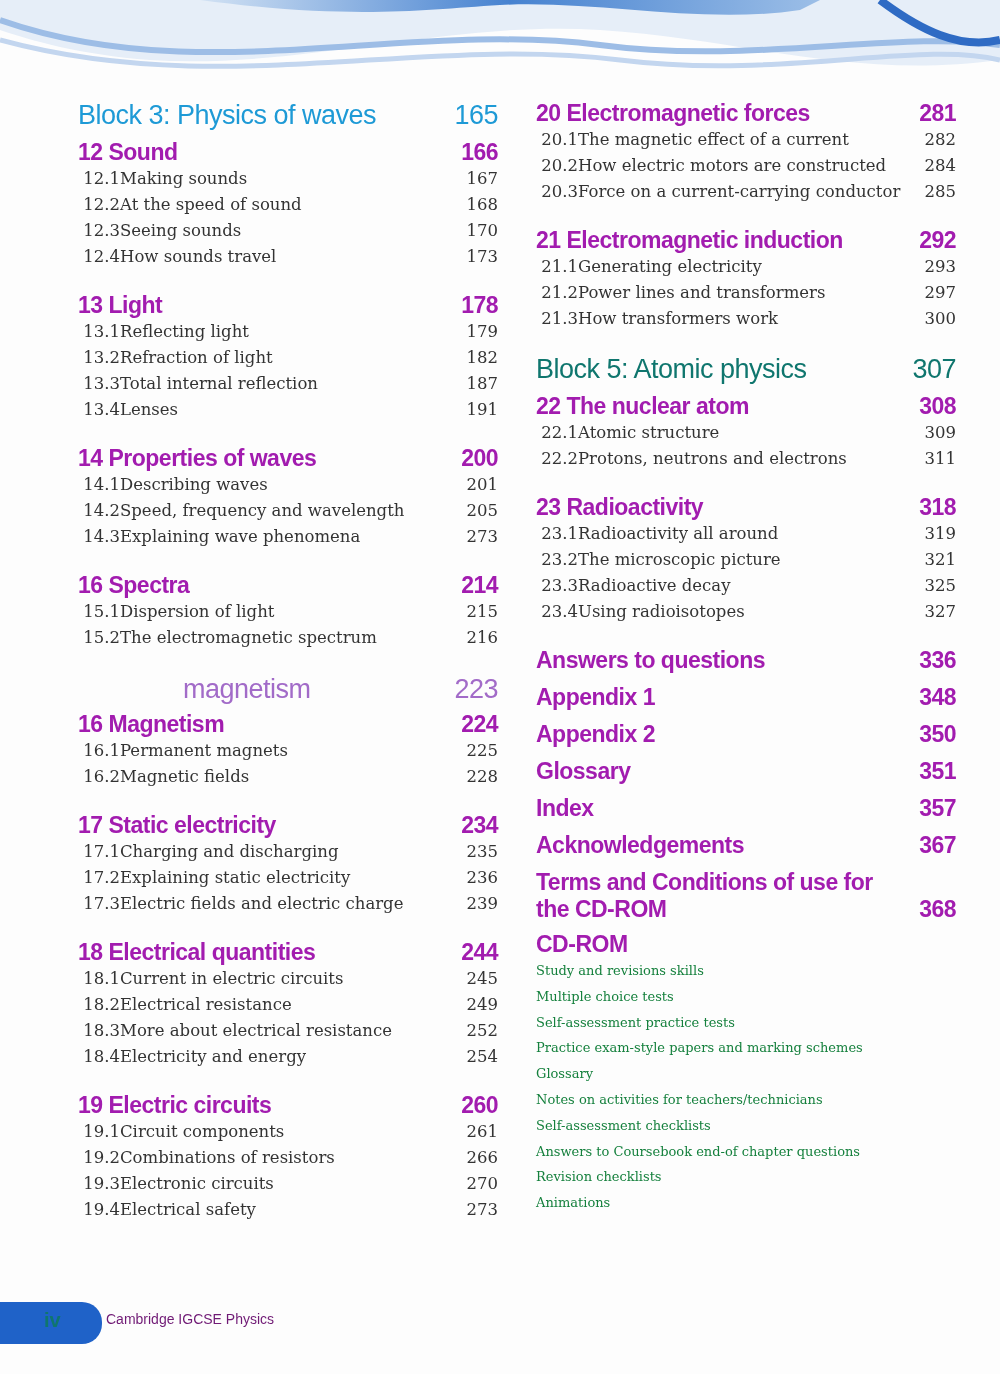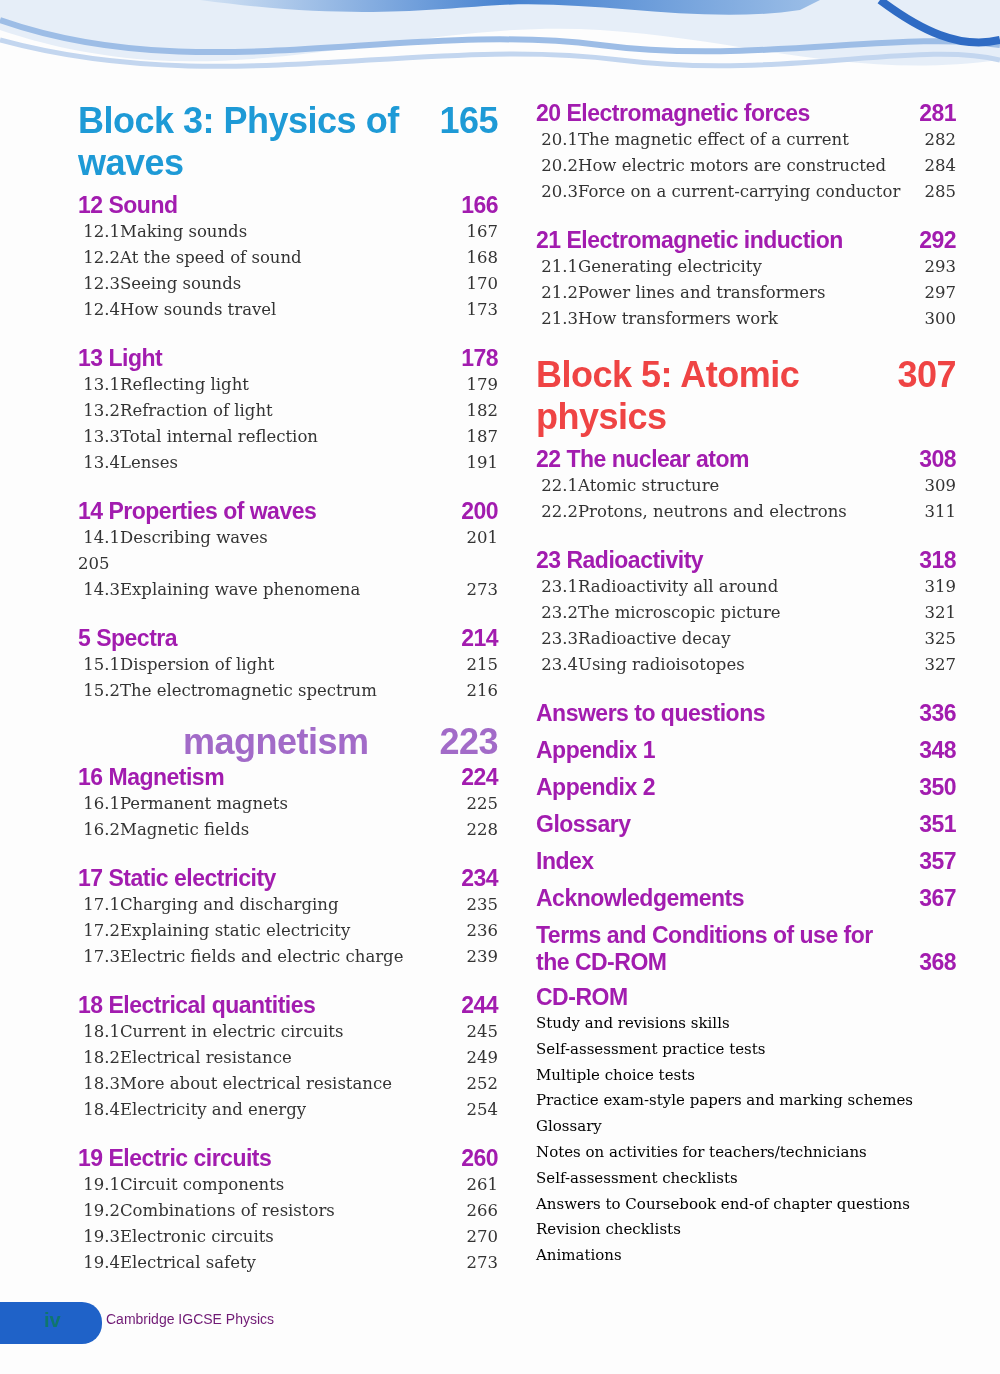--- a/index.html
+++ b/index.html
@@ -2,30 +2,30 @@
 <html><head>
 <meta charset="utf-8">
 <style>
   html, body { margin:0; padding:0; }
   body { width:1000px; height:1374px; background:#fdfdfd; position:relative; overflow:hidden; font-family:"DejaVu Serif", serif; color:#2a2a2a; }
   .banner { position:absolute; left:0; top:0; width:1000px; height:95px; }
   .col { position:absolute; }
   .col.left { left:78px; top:100px; width:420px; }
   .col.right { left:536px; top:100px; width:420px; }
   .row { display:flex; justify-content:space-between; align-items:baseline; }
-  .block-title { font-family:"Liberation Sans", sans-serif; font-weight:bold; font-size:36px; letter-spacing:-0.5px; }
+  .block-title { font-family:"Liberation Sans", sans-serif; font-weight:normal; font-size:27px; letter-spacing:-0.5px; }
   .block-title.b3 { color:#1e9ad6; }
-  .block-title.b5 { color:#ef4444; }
+  .block-title.b5 { color:#0f766e; }
   .block-title.b4 { color:#a26bc8; }
   .chap { font-family:"Liberation Sans", sans-serif; font-weight:bold; font-size:23px; color:#a21caf; letter-spacing:-0.5px; }
   .sec { font-size:16.5px; line-height:26px; color:#333; }
   .sec .num { display:inline-block; width:42px;text-align:right; }
   .sec .pg { font-size:16.5px; }
   .group { margin-bottom:22px; }
-  .cd-item { font-size:15px; line-height:25.8px; color:#000000; }
+  .cd-item { font-size:13px; line-height:25.8px; color:#15803d; }
   .footer-tab { position:absolute; left:0; top:1302px; width:102px; height:42px; background:#1f62c8; border-radius:0 20px 20px 0; }
   .footer-num { position:absolute; left:44px; top:1309px; font-family:"Liberation Sans", sans-serif; font-weight:bold; color:#0f766e; font-size:20px; }
   .footer-title { position:absolute; left:106px; top:1311px; font-family:"Liberation Sans", sans-serif; font-size:14px; color:#701a75; }
 </style>
 </head>
 <body>
 
 <svg class="banner" viewBox="0 0 1000 95" preserveAspectRatio="none">
   <defs>
     <linearGradient id="g1" x1="0" y1="0" x2="1" y2="0">
@@ -93,30 +93,31 @@
     <div class="group">
       <div class="row chap">
         <span>14 Properties of waves</span>
         <span>200</span>
       </div>
       <div class="row sec">
         <span><span class="num">14.1</span><span>Describing waves</span></span>
         <span class="pg">201</span>
       </div>
       <div class="row sec">
+        <span><span class="num">14.2</span><span>Speed, frequency and wavelength</span></span>
         <span class="pg">205</span>
       </div>
       <div class="row sec">
         <span><span class="num">14.3</span><span>Explaining wave phenomena</span></span>
         <span class="pg">273</span>
       </div>
     </div>
     <div class="group">
       <div class="row chap">
-        <span>5 Spectra</span>
+        <span>16 Spectra</span>
         <span>214</span>
       </div>
       <div class="row sec">
         <span><span class="num">15.1</span><span>Dispersion of light</span></span>
         <span class="pg">215</span>
       </div>
       <div class="row sec">
         <span><span class="num">15.2</span><span>The electromagnetic spectrum</span></span>
         <span class="pg">216</span>
       </div>
@@ -307,22 +308,22 @@
     </div>
     <div class="chap" style="margin-bottom: 8px;">
       <div>Terms and Conditions of use for</div>
       <div class="row">
         <span>the CD-ROM</span>
         <span>368</span>
       </div>
     </div>
     <div class="chap">CD-ROM</div>
     <div class="cd-item">Study and revisions skills</div>
+    <div class="cd-item">Multiple choice tests</div>
     <div class="cd-item">Self-assessment practice tests</div>
-    <div class="cd-item">Multiple choice tests</div>
     <div class="cd-item">Practice exam-style papers and marking schemes</div>
     <div class="cd-item">Glossary</div>
     <div class="cd-item">Notes on activities for teachers/technicians</div>
     <div class="cd-item">Self-assessment checklists</div>
     <div class="cd-item">Answers to Coursebook end-of chapter questions</div>
     <div class="cd-item">Revision checklists</div>
     <div class="cd-item">Animations</div>
   </div>
 
 <div class="footer-tab"></div>

